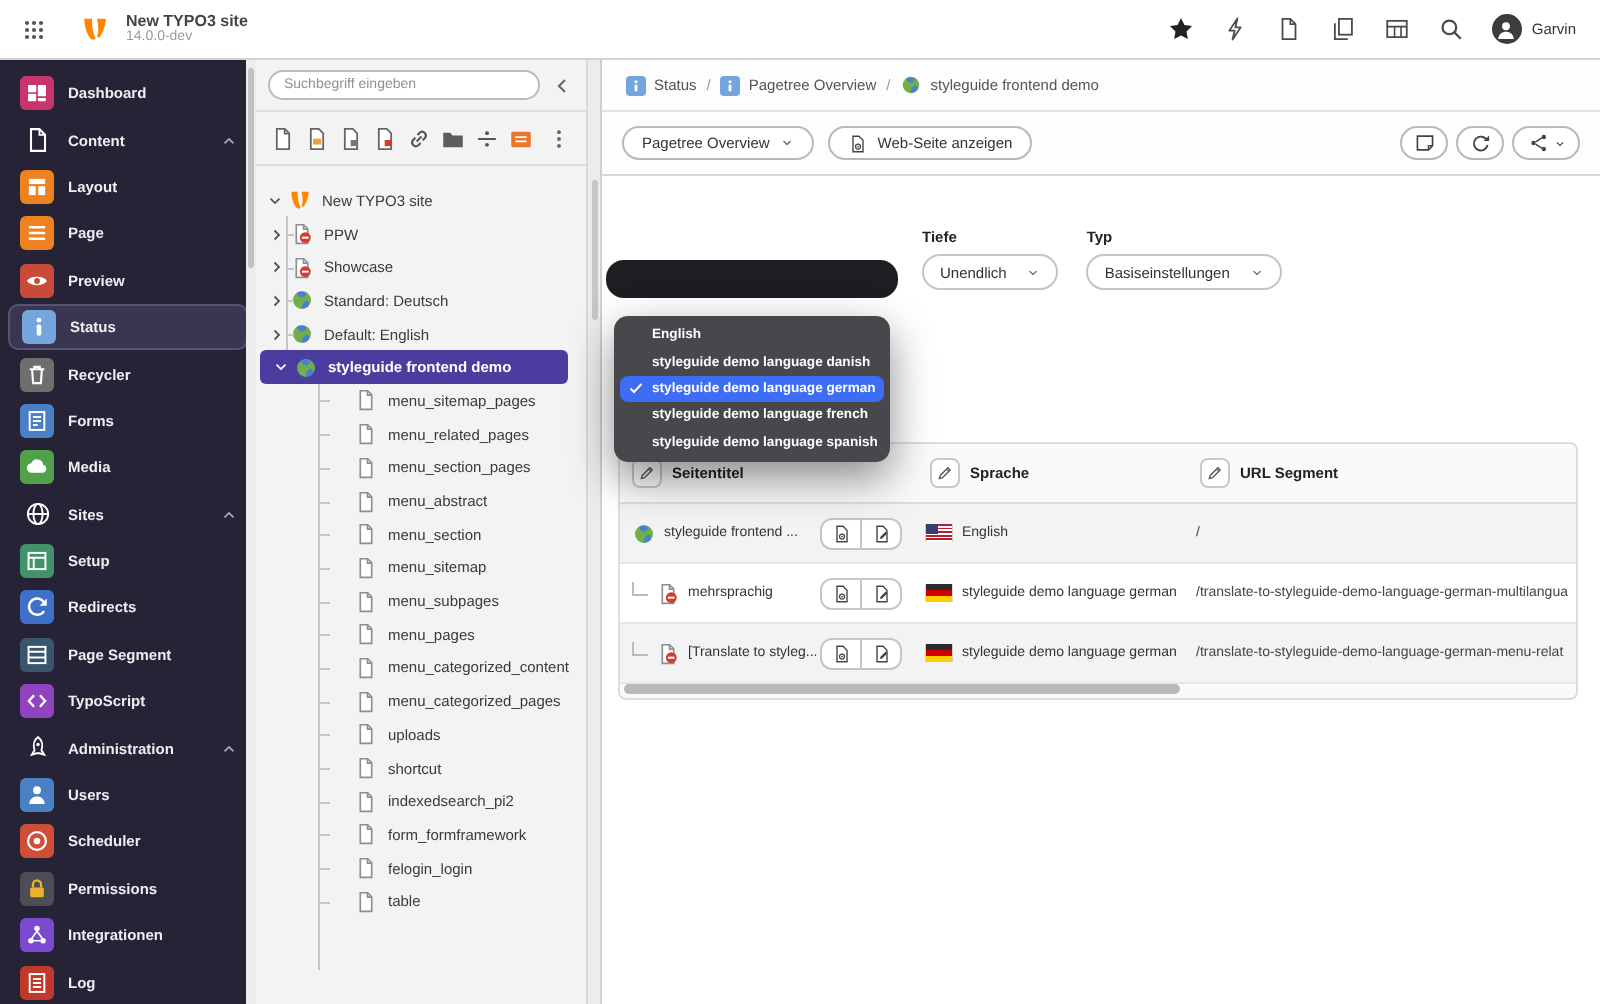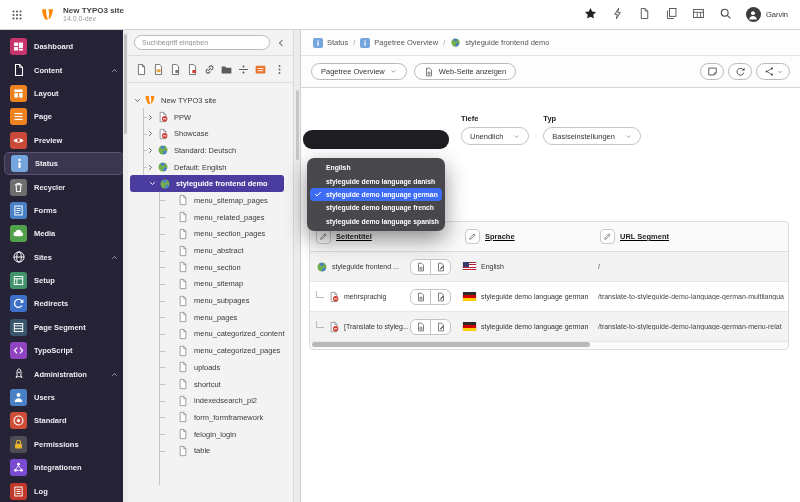--- a/index.html
+++ b/index.html
@@ -7,21 +7,21 @@
   #app{position:relative;width:800px;height:502px;background:#fff;overflow:hidden;}
   svg{display:block;width:100%;height:100%;}
 
   
   .topbar{position:absolute;left:0;top:0;width:800px;height:30px;background:#fff;border-bottom:1px solid #d4d4d4;display:flex;align-items:center;z-index:30;}
   .tb-grid{width:14px;height:14px;color:#555;margin-left:10px;}
   .tb-logo{width:15px;height:15px;margin-left:16px;}
   .tb-titles{margin-left:8px;line-height:1.15;}
   .tb-title{font-size:8px;color:#444;font-weight:bold;}
   .tb-version{font-size:7px;color:#9a9a9a;}
-  .tb-right{margin-left:auto;display:flex;gap:14px;padding-right:12px;}
+  .tb-right{margin-left:auto;display:flex;align-items:center;gap:14px;padding-right:12px;}
   .tb-ic{width:13px;height:13px;color:#4a4a4a;position:relative;}
   .tb-user{display:flex;align-items:center;gap:5px;}
   .tb-avatar{width:15px;height:15px;border-radius:50%;background:#3d3d3d;overflow:hidden;padding:1.5px;}
   .tb-username{font-size:7.5px;color:#333;}
 
   
   .sidebar{position:absolute;left:0;top:30px;width:128px;height:482px;background:#262337;overflow:hidden;padding-top:5px;z-index:20;}
   .sb-item{height:23.4px;display:flex;align-items:center;position:relative;padding-left:10px;cursor:pointer;}
   .sb-item.selected{background:#3a3650;border:1px solid #585373;border-radius:5px;margin:0 4px;padding-left:6px;}
   .sb-icon{width:17px;height:17px;border-radius:3px;flex:0 0 17px;padding:2px;color:#fff;}
@@ -39,21 +39,21 @@
   .tp-collapse{width:12px;height:12px;color:#666;margin-left:5px;flex:0 0 12px;cursor:pointer;}
   .tp-toolbar{height:27px;display:flex;align-items:center;gap:4px;padding:0 7px;border-bottom:1px solid #ddd;}
   .tp-tool{width:13px;height:13px;color:#555;cursor:grab;}
   .tp-kebab{margin-left:auto;width:11px;height:11px;color:#666;cursor:pointer;}
   .tree{position:absolute;left:0;top:62px;width:158px;height:404px;}
   .vline{position:absolute;border-left:1px solid #c6c6c6;width:0;}
   .vline2{left:15px;top:16px;height:76px;}
   .vline3{left:31px;top:100px;height:293px;}
   .tree-row{display:flex;align-items:center;height:16.7px;position:relative;font-size:7.5px;color:#3a3a3a;cursor:pointer;white-space:nowrap;}
   .tree-row.lv1{padding-left:5px;}
-  .tree-row.lv2{padding-left:18px;}
+  .tree-row.lv2{padding-left:6px;}
   .tree-row.lv3{padding-left:38px;}
   .tree-row.lv2::before{content:"";position:absolute;left:15px;top:50%;width:4px;border-top:1px solid #c6c6c6;}
   .tree-row.lv3::before{content:"";position:absolute;left:31px;top:50%;width:6px;border-top:1px solid #c6c6c6;}
   .tree-row.lv1::before{display:none;}
   .tree-row.selected{background:#4b3da0;border-radius:3px;margin:0 2px;color:#fff;font-weight:bold;}
   .tree-row.selected::before{display:none;}
   .tree-exp{width:9px;height:9px;color:#555;flex:0 0 9px;margin-right:2px;}
   .tree-row.selected .tree-exp{color:#fff;}
   .tree-ico{width:12px;height:12px;flex:0 0 12px;margin-right:5px;}
   .tp-divider{position:absolute;left:293px;top:30px;width:7px;height:472px;background:#ececec;border-left:1px solid #d9d9d9;z-index:11;}
@@ -85,21 +85,21 @@
   
   .popup{position:absolute;left:6px;top:70px;width:138px;background:rgba(62,62,66,0.95);border-radius:7px;box-shadow:0 8px 22px rgba(0,0,0,.45),0 0 0 .5px rgba(255,255,255,.12);padding:3px;z-index:40;}
   .popup li{list-style:none;height:13.4px;display:flex;align-items:center;border-radius:4px;color:#fff;font-size:6.8px;font-weight:bold;padding-left:16px;position:relative;cursor:pointer;white-space:nowrap;}
   .popup ul{margin:0;padding:0;}
   .popup li.selected{background:#3e6df5;}
   .popup .chk{position:absolute;left:4px;width:8px;height:8px;display:none;}
   .popup li.selected .chk{display:block;}
 
   
   .panel{position:absolute;left:8px;top:133px;width:480px;height:129px;background:#fafafa;border:1px solid #ddd;border-radius:4px;overflow:hidden;}
-  .thead{display:grid;grid-template-columns:149px 135px 1fr;height:30px;align-items:center;border-bottom:1px solid #ddd;text-decoration:underline;}
+  .thead{display:grid;grid-template-columns:149px 135px 1fr;height:30px;align-items:center;border-bottom:1px solid #ddd;}
   .th{display:flex;align-items:center;gap:5px;padding-left:6px;font-size:7.5px;font-weight:bold;color:#222;}
   .th-btn{width:15px;height:15px;border:1px solid #c9c9c9;border-radius:4px;background:#fff;color:#555;padding:2px;cursor:pointer;}
   .trow{display:grid;grid-template-columns:100px 49px 135px 1fr;height:30px;align-items:center;border-bottom:1px solid #e6e6e6;}
   .trow:nth-child(odd){background:#f3f3f3;}
   .trow:nth-child(even){background:#fff;}
   .td-title{display:flex;align-items:center;gap:4px;padding-left:6px;overflow:hidden;font-size:7px;color:#333;white-space:nowrap;}
   .td-conn{width:8px;height:8px;border-left:1px solid #bbb;border-bottom:1px solid #bbb;margin:-6px 0 0 0;flex:0 0 8px;}
   .td-ico{width:12px;height:12px;flex:0 0 12px;}
   .td-btns{display:flex;justify-content:flex-start;}
   .row-btn{width:21px;height:16px;border:1px solid #c6c6c6;background:#fff;display:flex;align-items:center;justify-content:center;color:#444;padding:2px 4px;cursor:pointer;}
@@ -400,21 +400,21 @@
 
       </div>
 
       <div class="sb-item">
         <span class="sb-icon" style="background: rgb(207, 78, 56);">
           <svg viewBox="0 0 16 16">
             <circle cx="8" cy="8" r="5.5" fill="none" stroke="#fff" stroke-width="1.4"></circle>
             <circle cx="8" cy="8" r="2" fill="#fff"></circle>
           </svg>
         </span>
-        <span class="sb-label">Standard</span>
+        <span class="sb-label">Scheduler</span>
 
       </div>
 
       <div class="sb-item">
         <span class="sb-icon" style="background: rgb(77, 77, 85);">
           <svg viewBox="0 0 16 16">
             <rect x="3.8" y="7" width="8.4" height="6" rx="1" fill="#ecb32c"></rect>
             <path d="M5.5 7V5.2a2.5 2.5 0 0 1 5 0V7" fill="none" stroke="#ecb32c" stroke-width="1.4"></path>
           </svg>
         </span>

